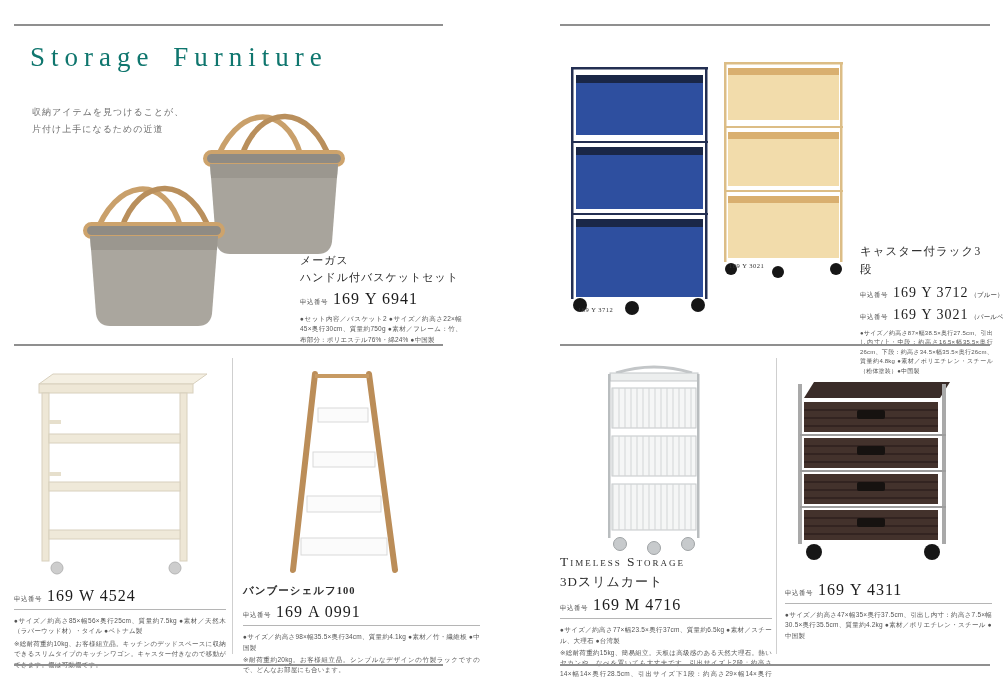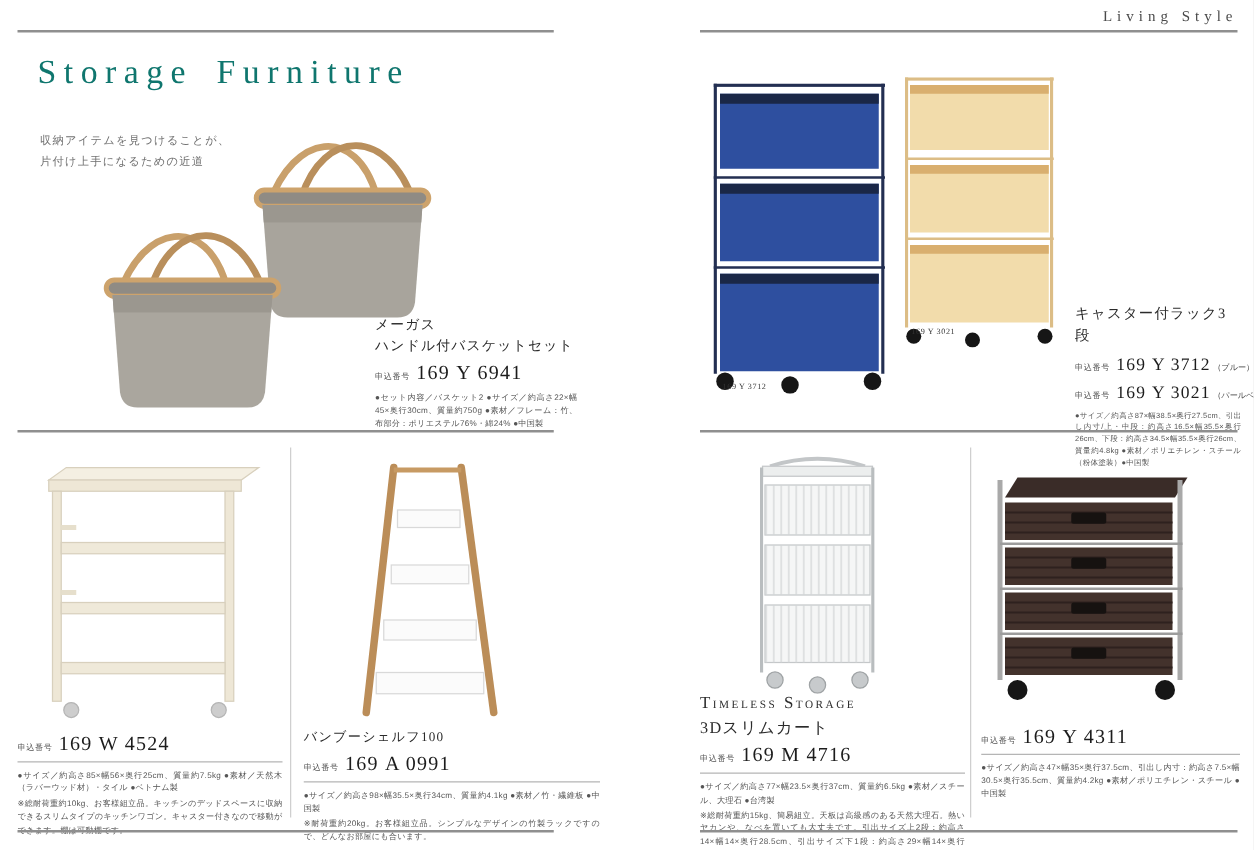--- a/index.html
+++ b/index.html
@@ -24,21 +24,20 @@
   .note{font-size:6.5px;line-height:1.6;color:#555;text-align:justify;margin-top:2px;letter-spacing:0.2px;}
   .imglabel{font-family:"Liberation Serif","DejaVu Serif",serif;font-size:6.5px;color:#333;letter-spacing:0.5px;}
   .brand{font-family:"Liberation Serif","DejaVu Serif",serif;font-variant:small-caps;
          font-size:13.5px;letter-spacing:2px;color:#2e2e2e;}
 </style>
 </head>
 <body>
 
 <div class="page">
 
-  <div class="abs living serif" style="left:700px;top:6px;width:290px;">Living Style</div>
   <div class="rule" style="left:14px;top:24px;width:429px;"></div>
   <div class="rule" style="left:560px;top:24px;width:430px;"></div>
 
   <div class="abs title serif" style="left:30px;top:42px;">Storage Furniture</div>
   <div class="abs subtitle serif" style="left:32px;top:104px;">
     <span>収納アイテムを見つけることが、</span><br>
     <span>片付け上手になるための近道</span>
   </div>
 
   <svg class="abs" style="left:55px;top:112px;" width="310" height="232" viewBox="0 0 310 232">
@@ -150,21 +149,21 @@
     <line x1="30" y1="10" x2="8" y2="206" stroke="#bb8d58" stroke-width="6" stroke-linecap="round"></line>
     <line x1="84" y1="10" x2="110" y2="206" stroke="#bb8d58" stroke-width="6" stroke-linecap="round"></line>
     <line x1="30" y1="12" x2="84" y2="12" stroke="#c79a63" stroke-width="4"></line>
     <rect x="33" y="44" width="50" height="14" fill="#fbfbfb" stroke="#d9d9d9"></rect>
     <rect x="28" y="88" width="62" height="15" fill="#fbfbfb" stroke="#d9d9d9"></rect>
     <rect x="22" y="132" width="74" height="16" fill="#fbfbfb" stroke="#d9d9d9"></rect>
     <rect x="16" y="174" width="86" height="17" fill="#fbfbfb" stroke="#d9d9d9"></rect>
   </svg>
 
   <div class="abs" style="left:243px;top:583px;width:237px;">
-    <div class="pname serif" style="font-size:10.5px;">バンブーシェルフ100</div>
+    <div class="pname serif" style="font-size:10.5px;font-weight:bold;">バンブーシェルフ100</div>
     <div class="numrow">
       <span class="order">申込番号</span><span class="num">169 A 0991</span>
     </div>
     <div class="thinrule"></div>
     <div class="specs">●サイズ／約高さ98×幅35.5×奥行34cm、質量約4.1kg ●素材／竹・繊維板 ●中国製</div>
     <div class="note">※耐荷重約20kg。お客様組立品。シンプルなデザインの竹製ラックですので、どんなお部屋にも合います。</div>
   </div>
 
   <div class="vline" style="left:776px;top:358px;height:296px;"></div>
 

